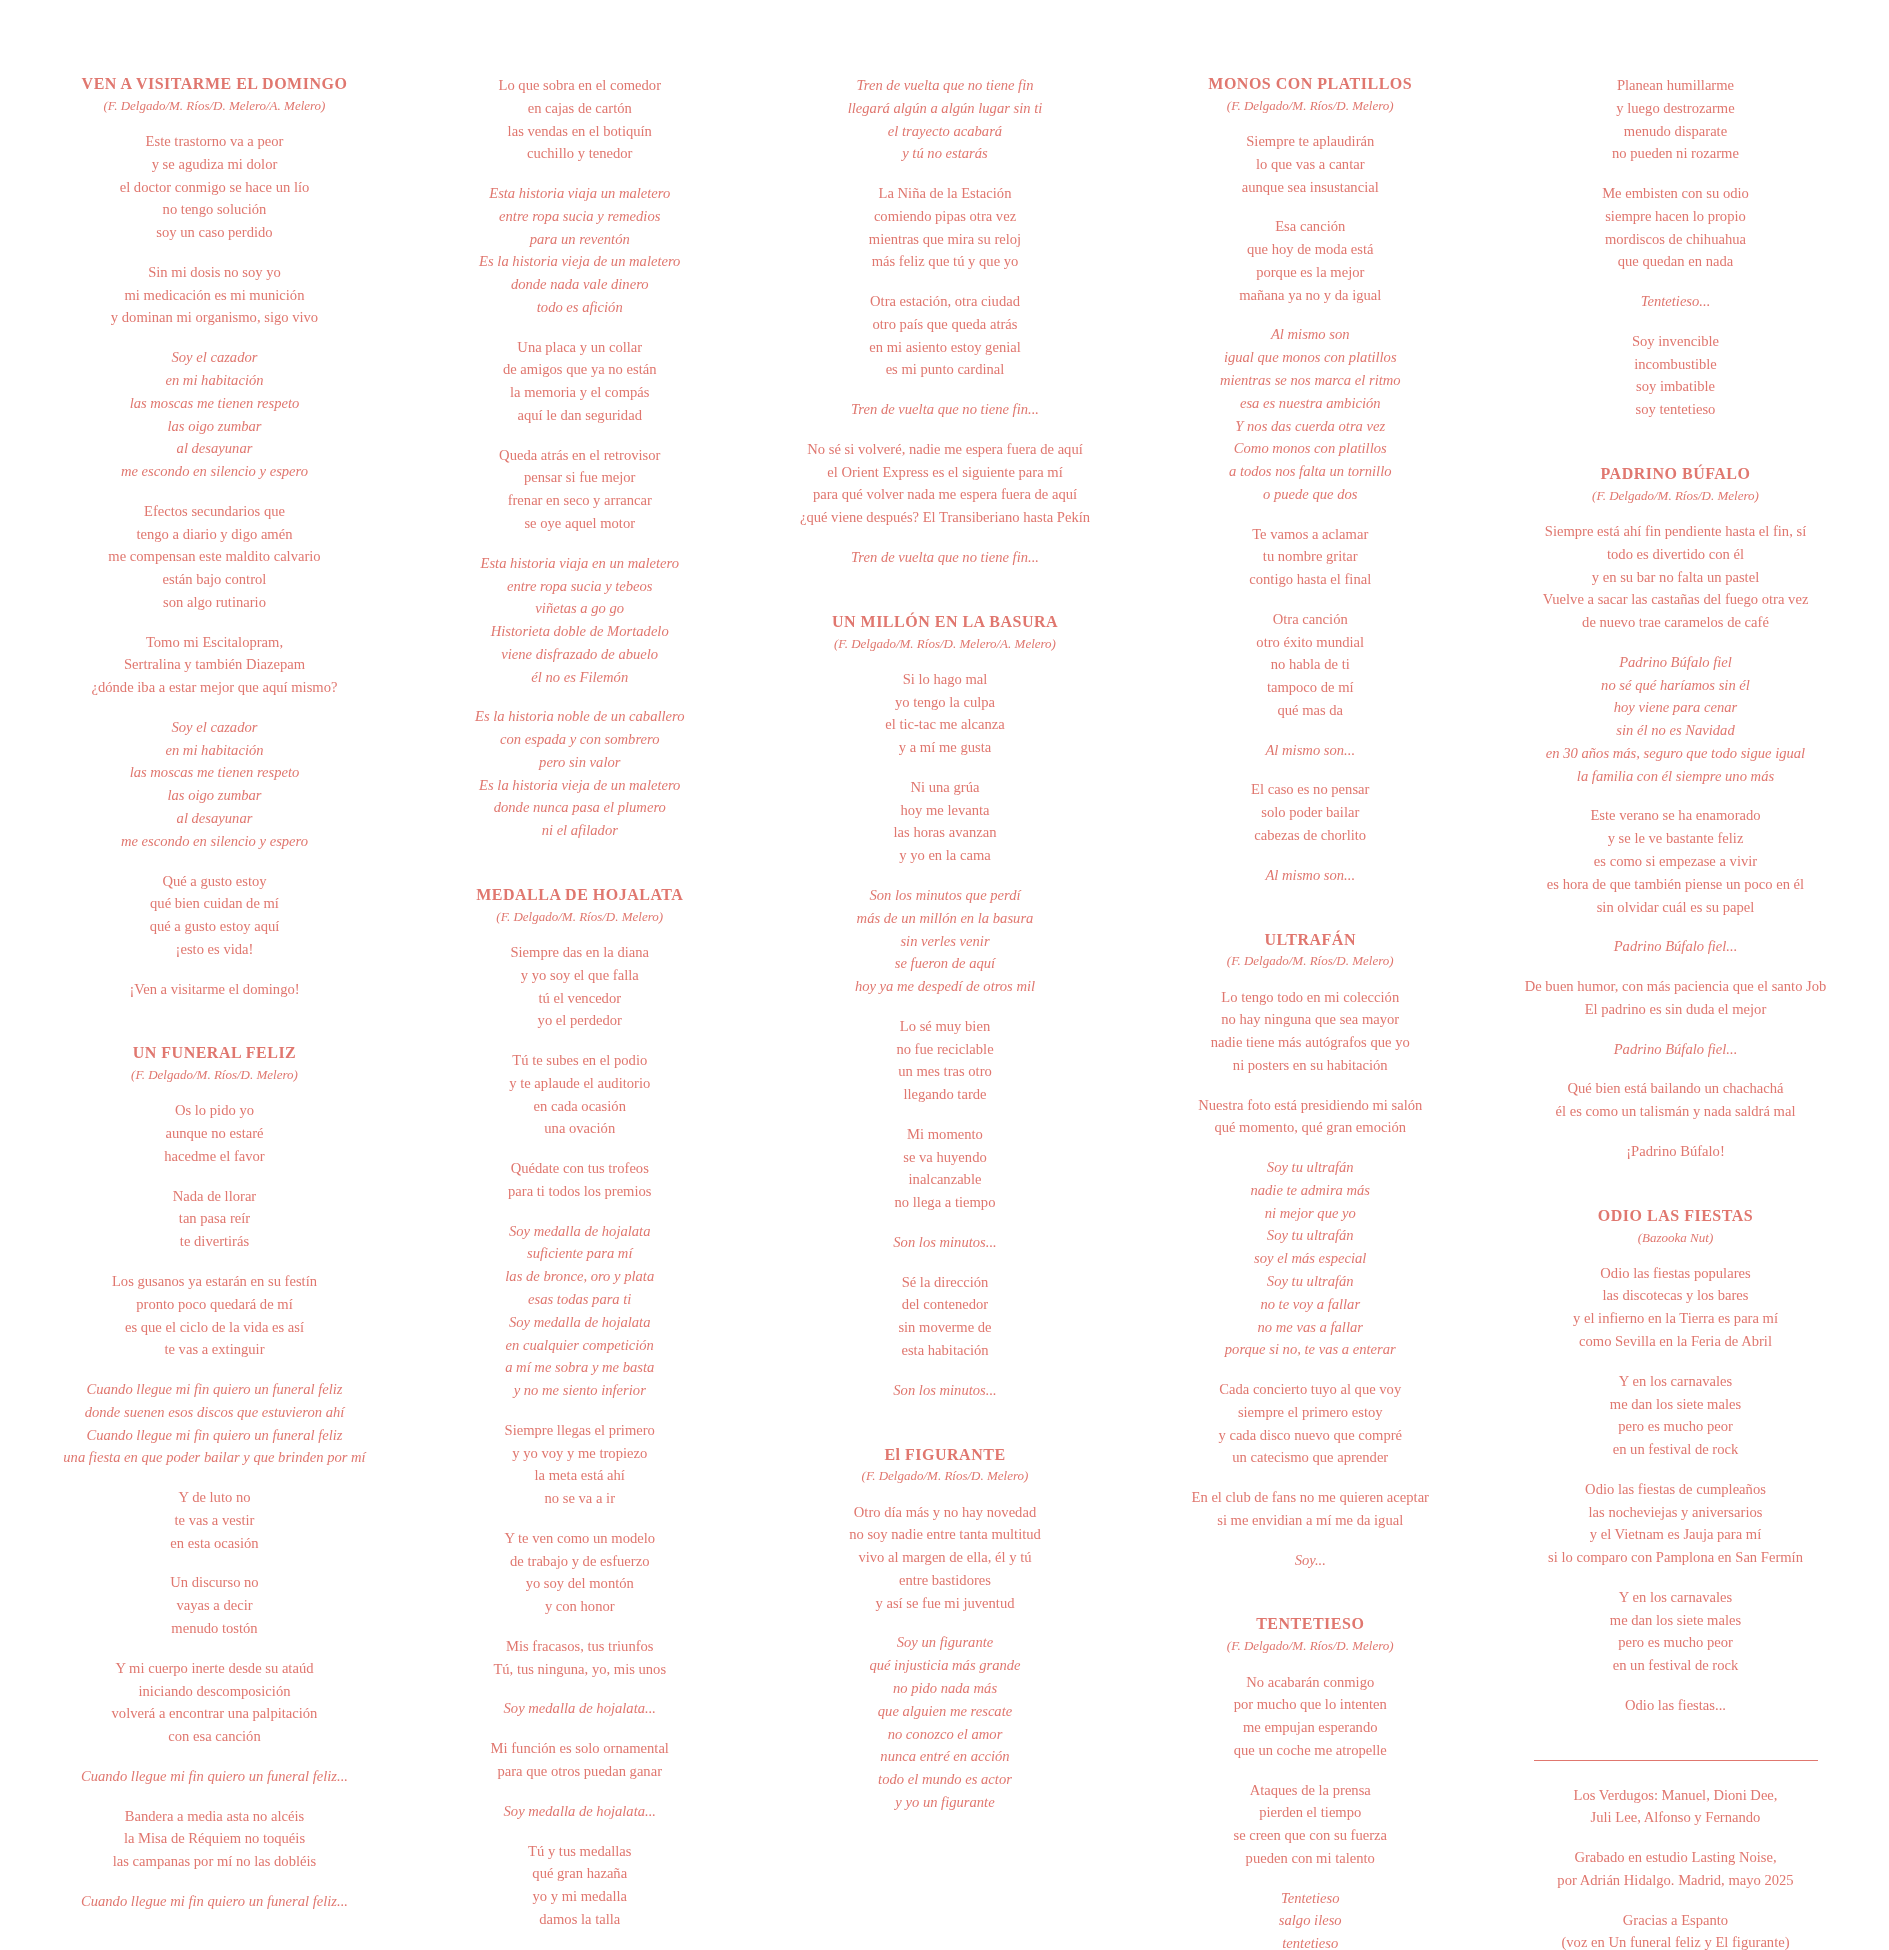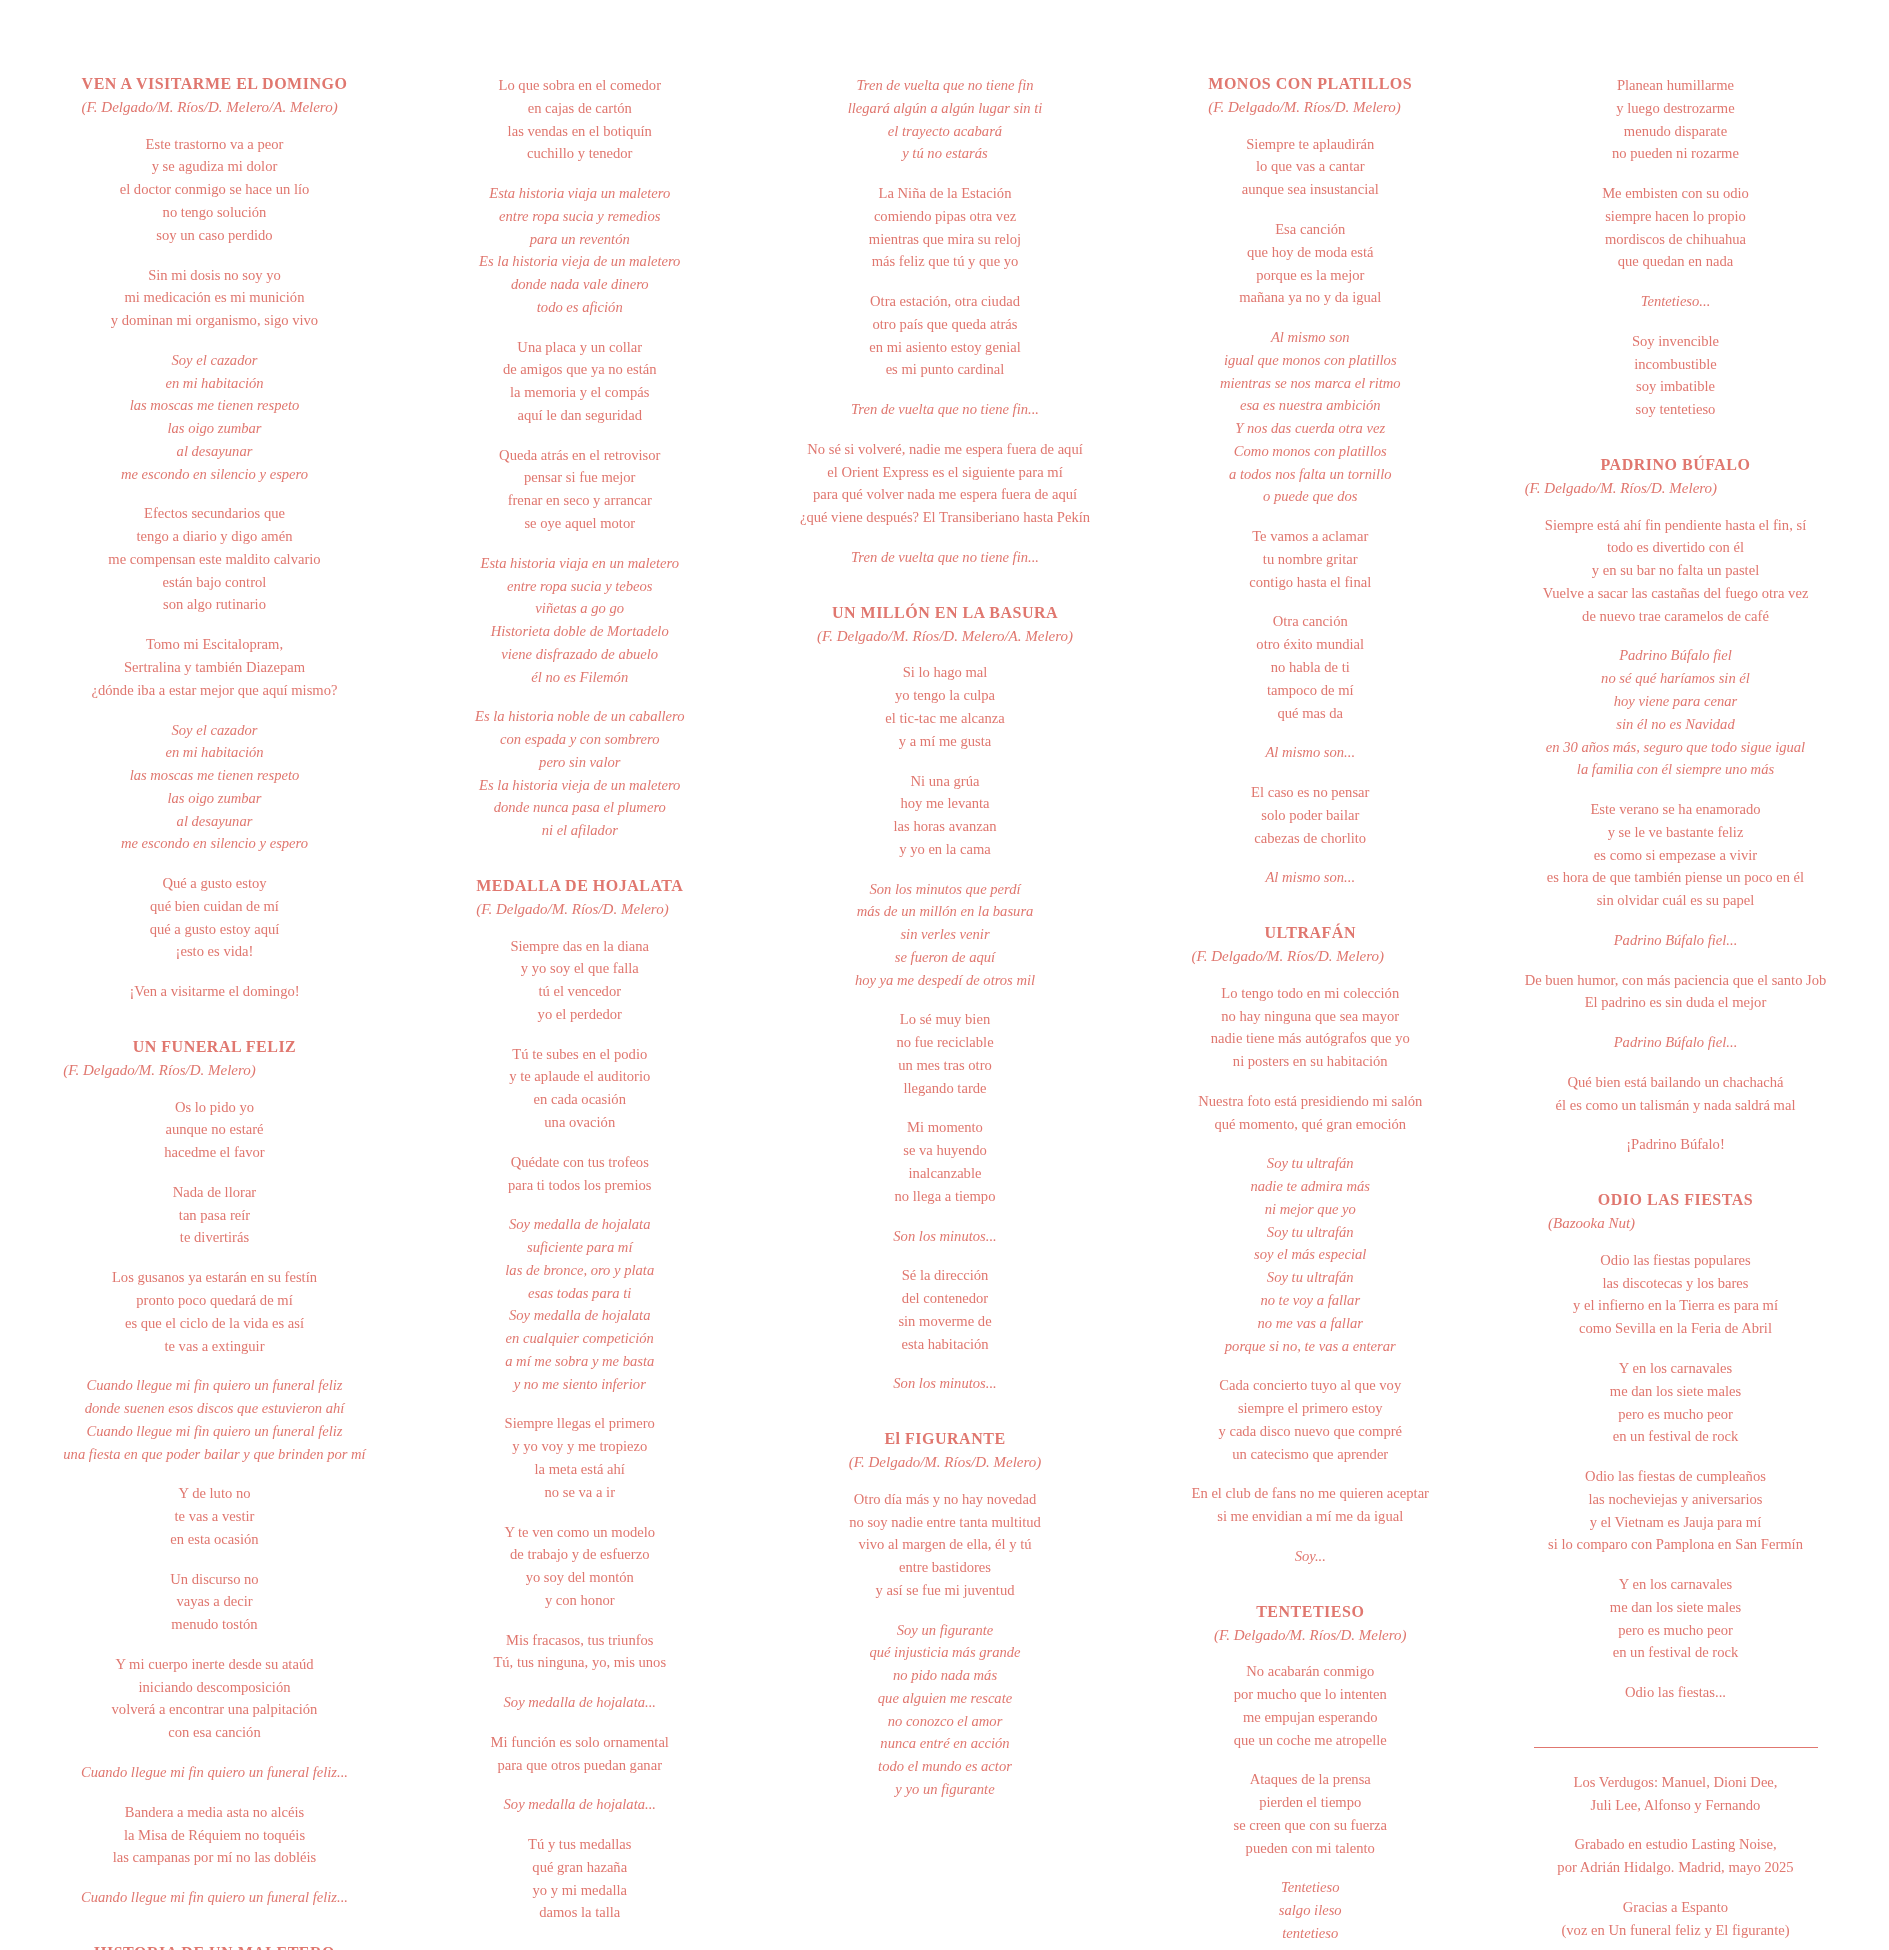--- a/index.html
+++ b/index.html
@@ -27,30 +27,30 @@
     width: 337px;
     display: flex;
     flex-direction: column;
     align-items: center;
     text-align: center;
   }
   .song-title {
     font-weight: bold;
     font-size: 16px;
     letter-spacing: 0.5px;
-    margin-top: 17px;
+    margin-top: 26px;
     margin-bottom: 3.1px;
     text-align: center;
     line-height: 1.3;
   }
   .song-credit {
     font-style: italic;
-    font-size: 15px;
+    font-size: 13px;
     margin-bottom: 15.3px;
-    text-align: left;
+    text-align: center;
     line-height: 1.3;
   }
   .stanza {
     font-size: 14.6px;
     line-height: 1.56;
     margin-bottom: 17px;
     text-align: center;
   }
   .stanza.italic {
     font-style: italic;

